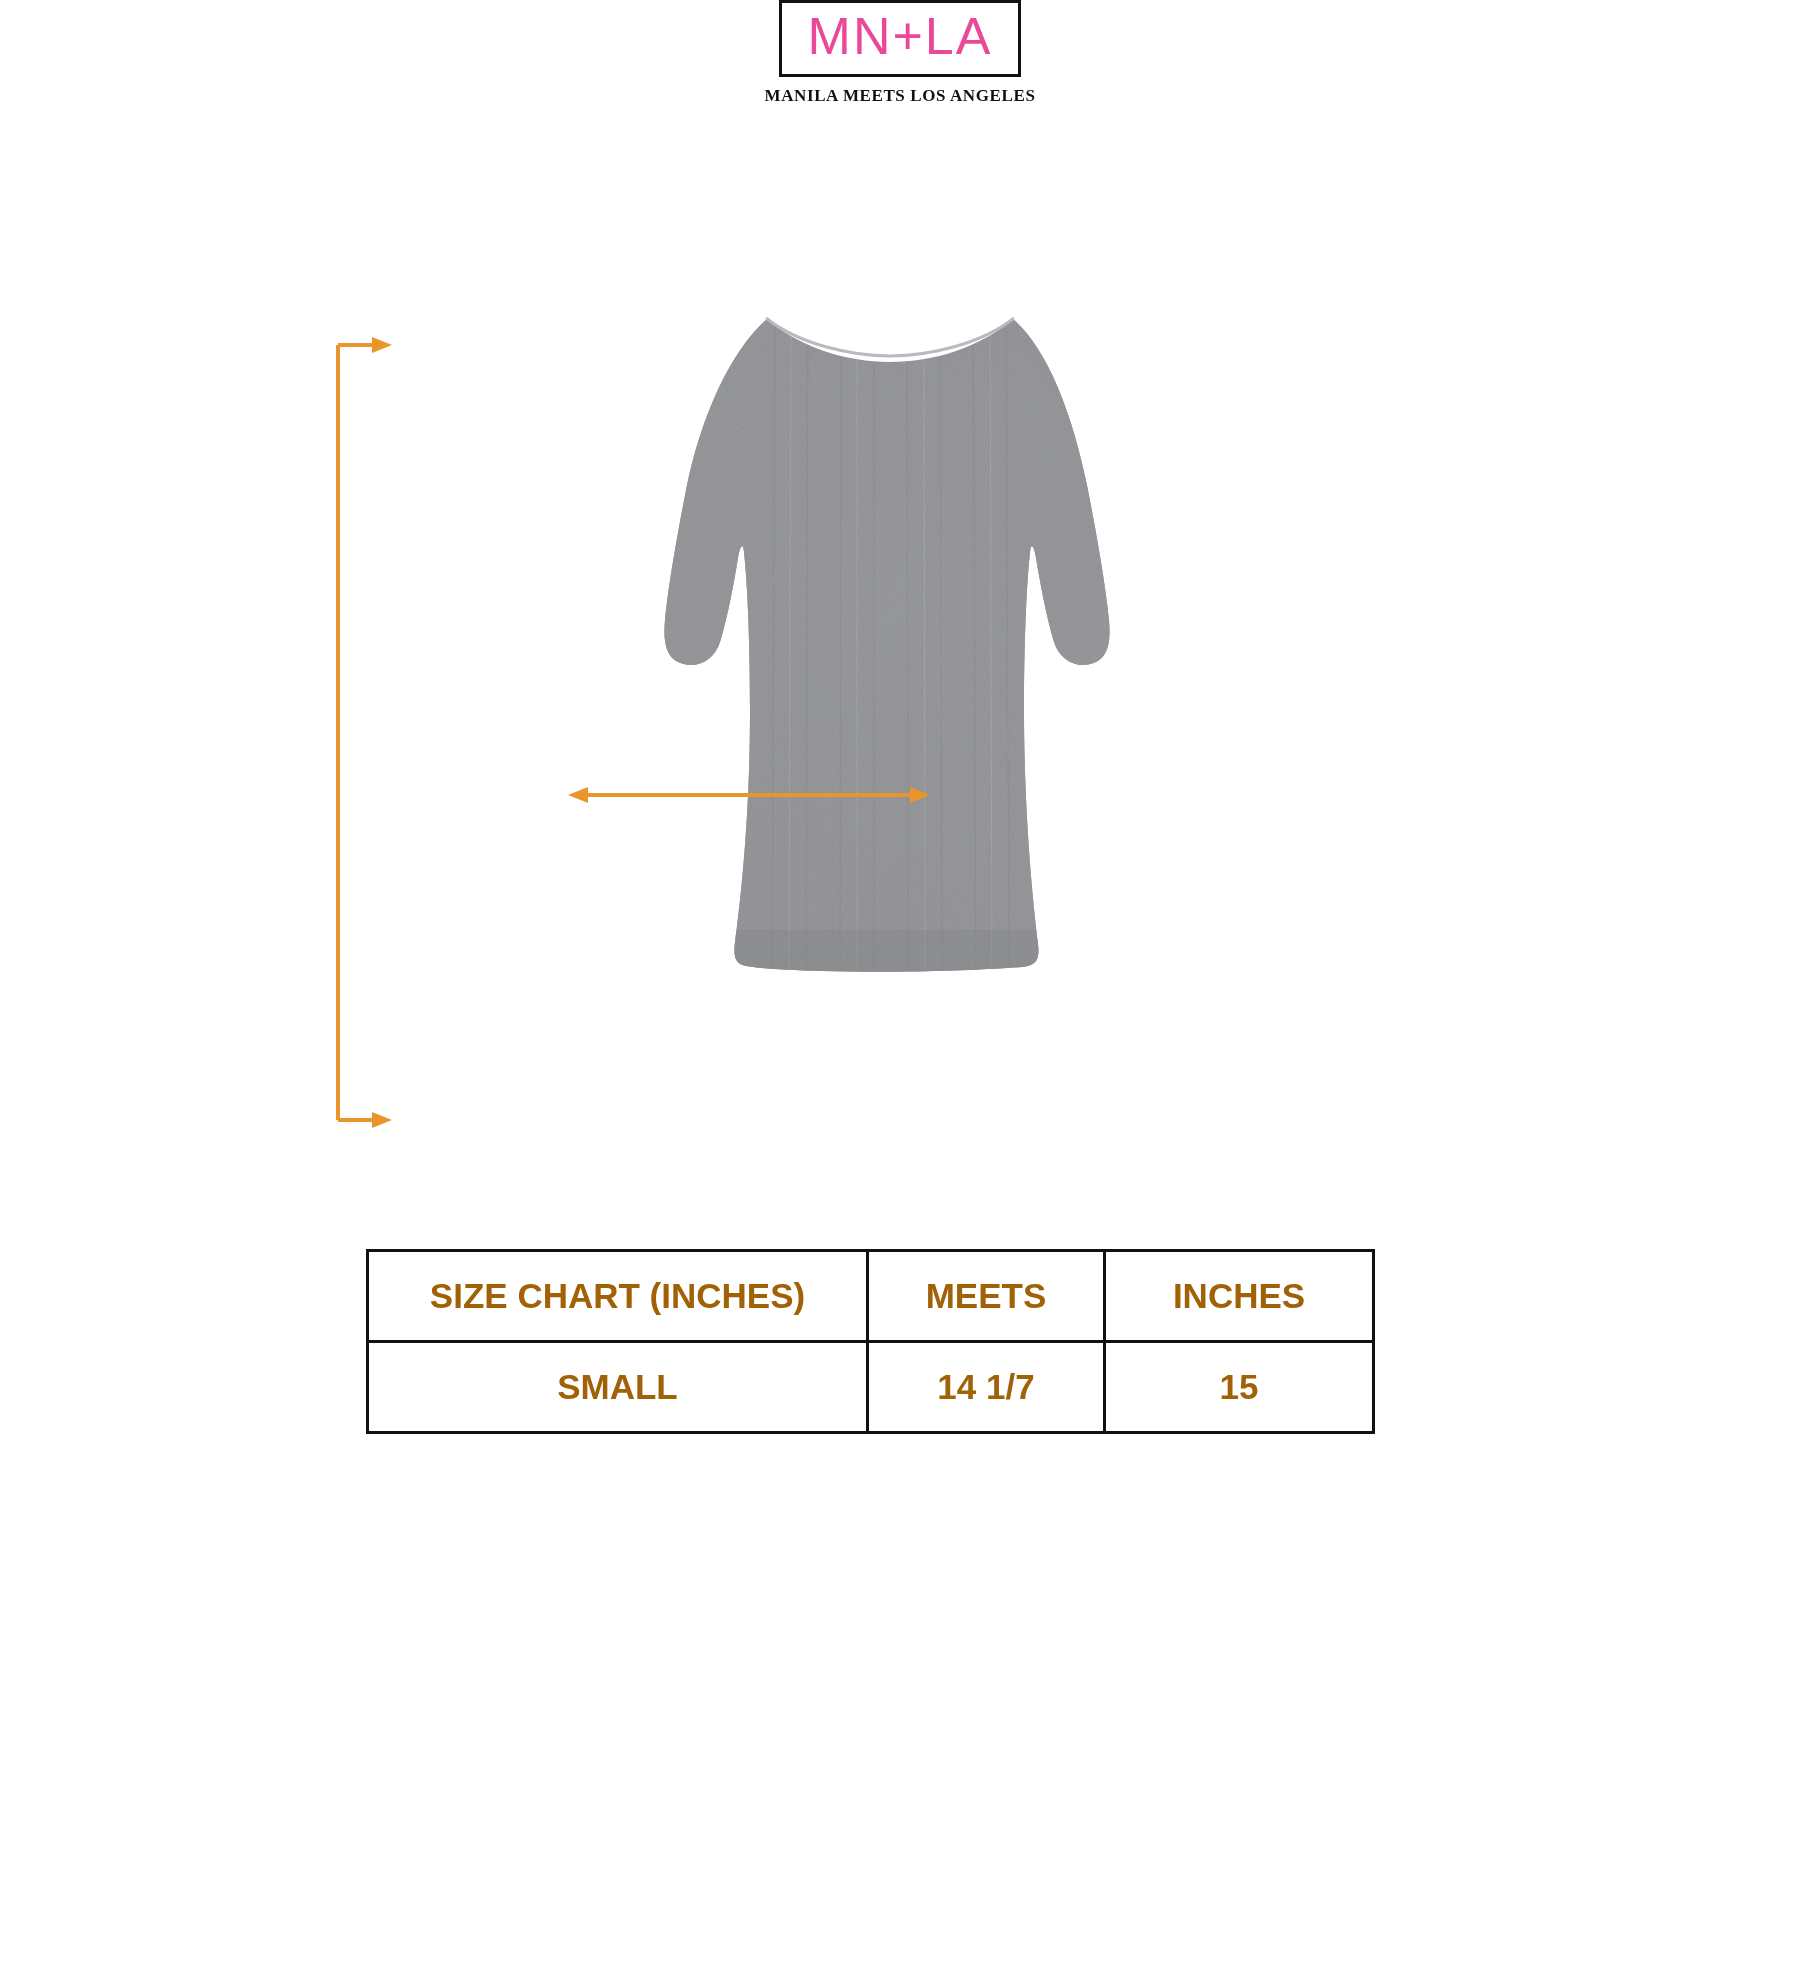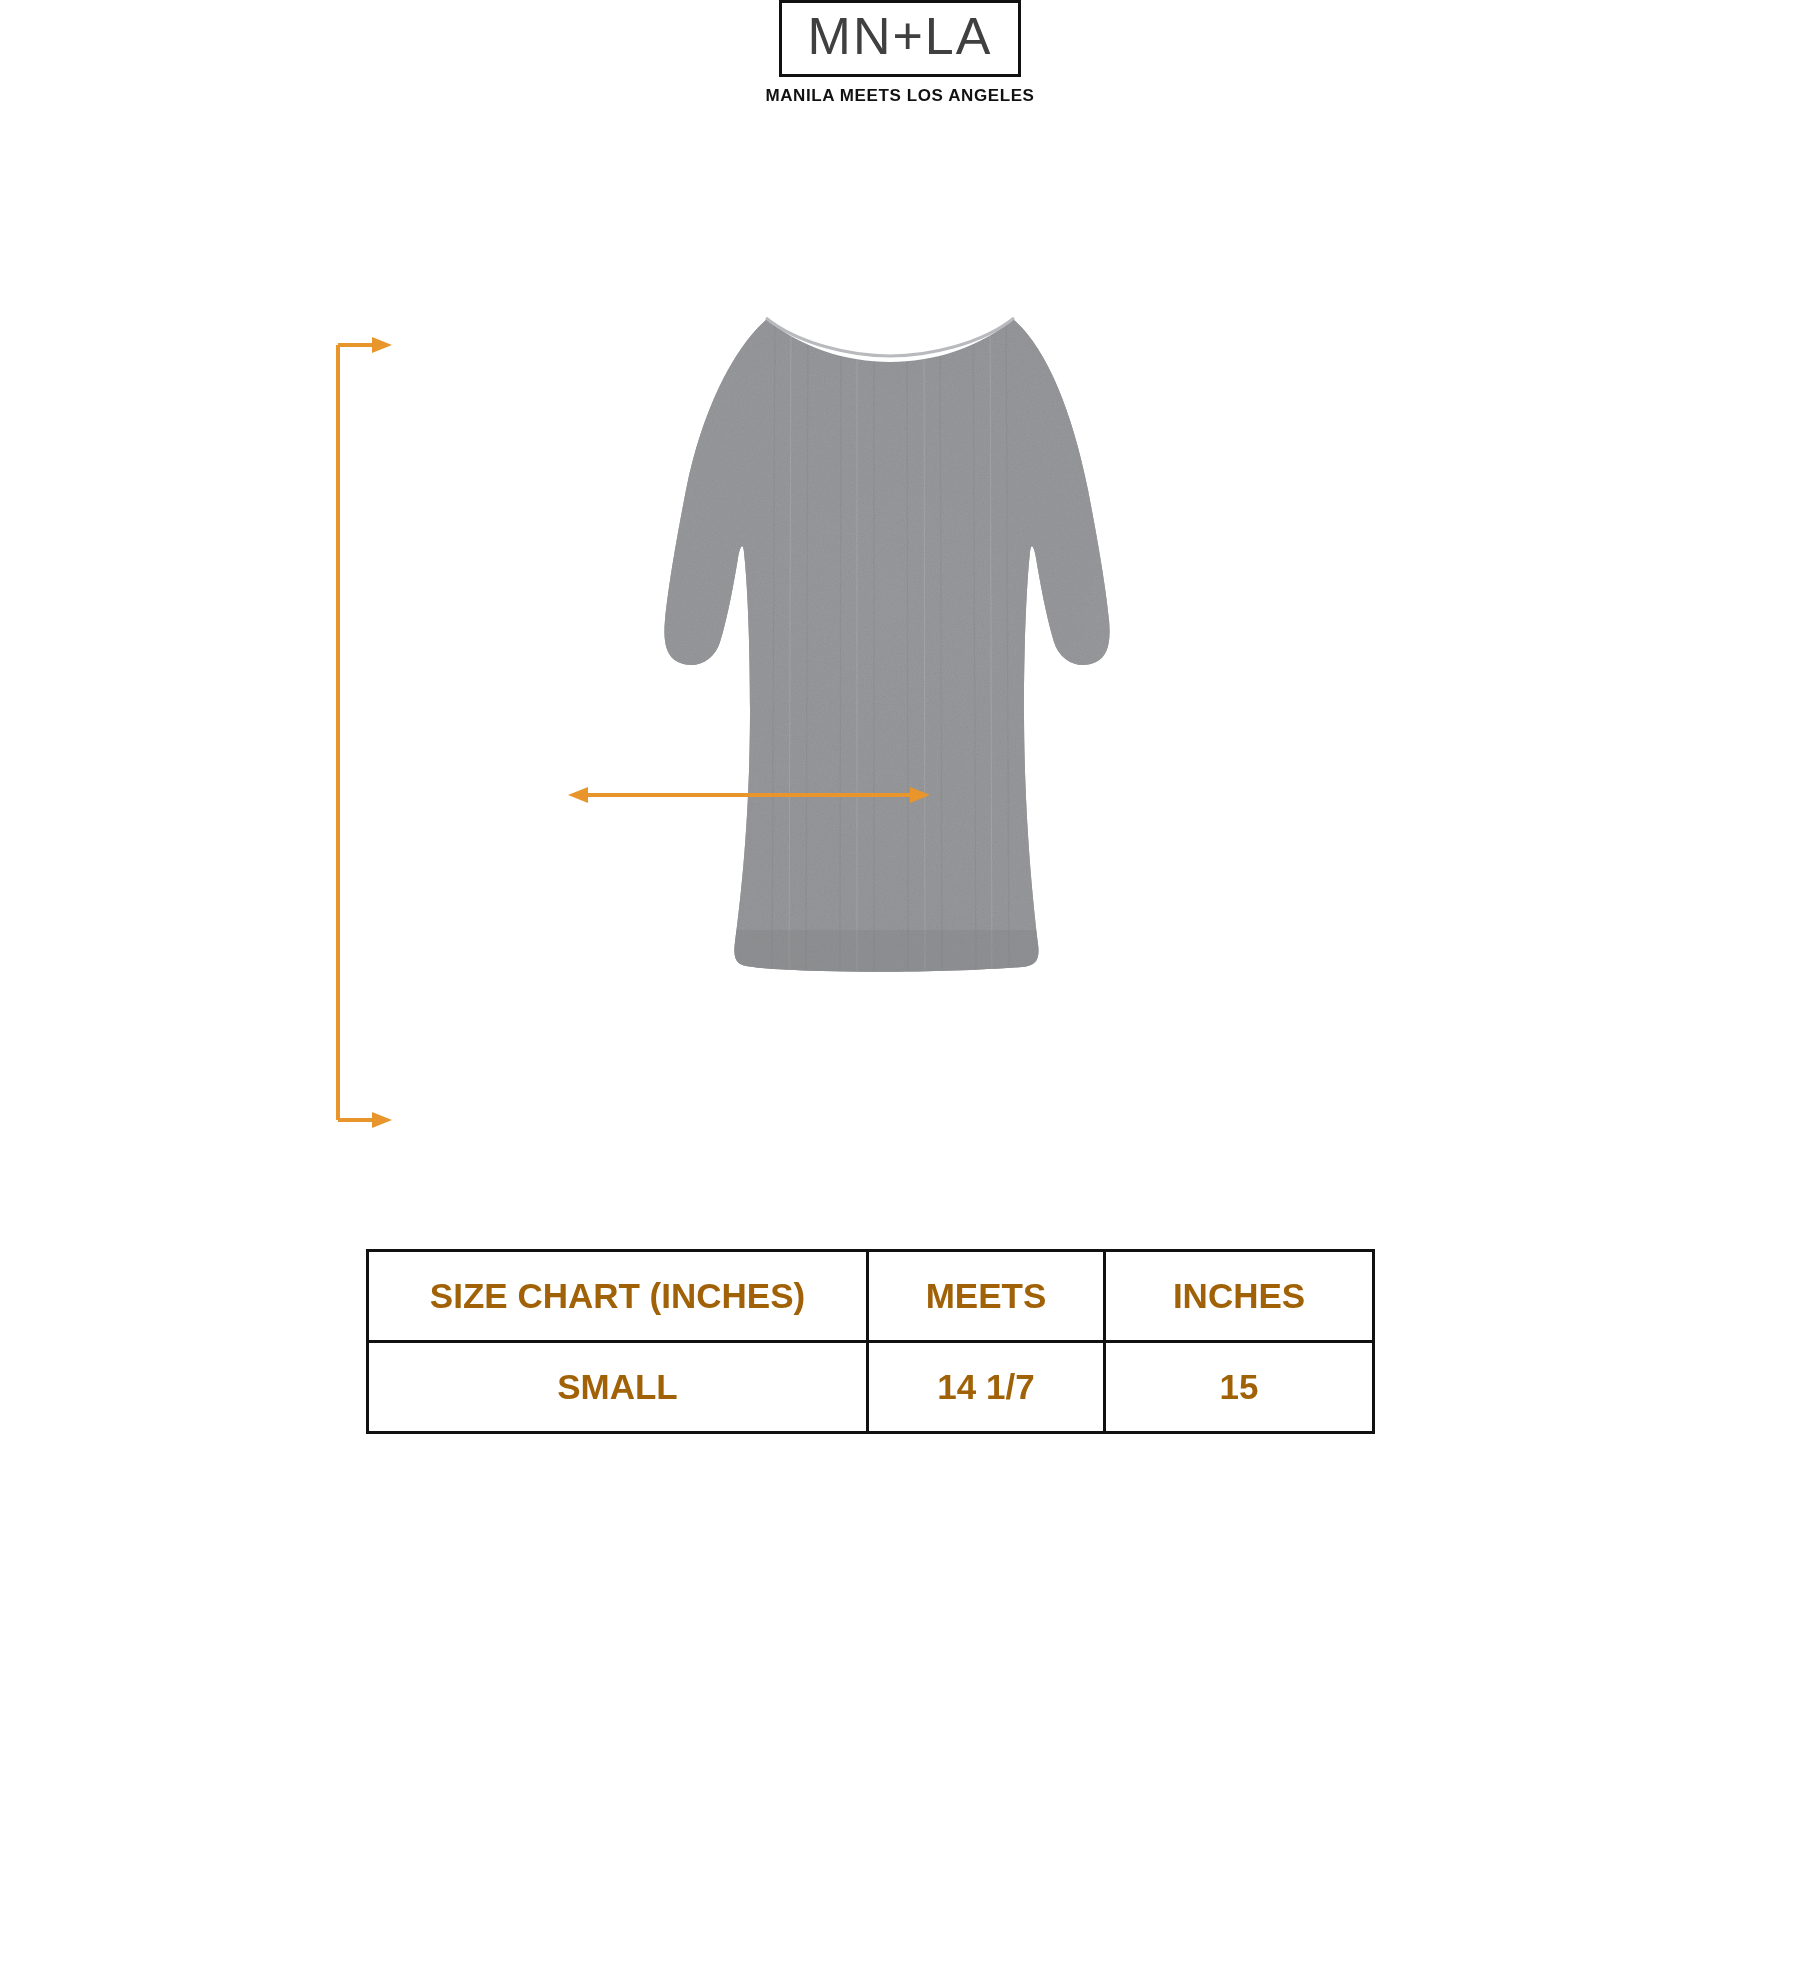--- a/index.html
+++ b/index.html
@@ -32,26 +32,26 @@
     display: flex;
     align-items: center;
     justify-content: center;
   }
   .brand-box .brand-text {
     font-family: "Liberation Sans", sans-serif;
     font-size: 52px;
     letter-spacing: 2px;
     font-weight: 400;
     line-height: 1.05;
-    color: #404040;
+    color: #ec4899;
     white-space: nowrap;
   }
   .brand-tag {
     margin-top: 9px;
-    font-family: Liberation Sans, sans-serif;
+    font-family: Liberation Serif, serif;
     font-weight: 700;
     font-size: 17px;
     letter-spacing: 0.6px;
     color: #111111;
     white-space: nowrap;
   }
 
   
   .garment-wrap {
     position: absolute;

